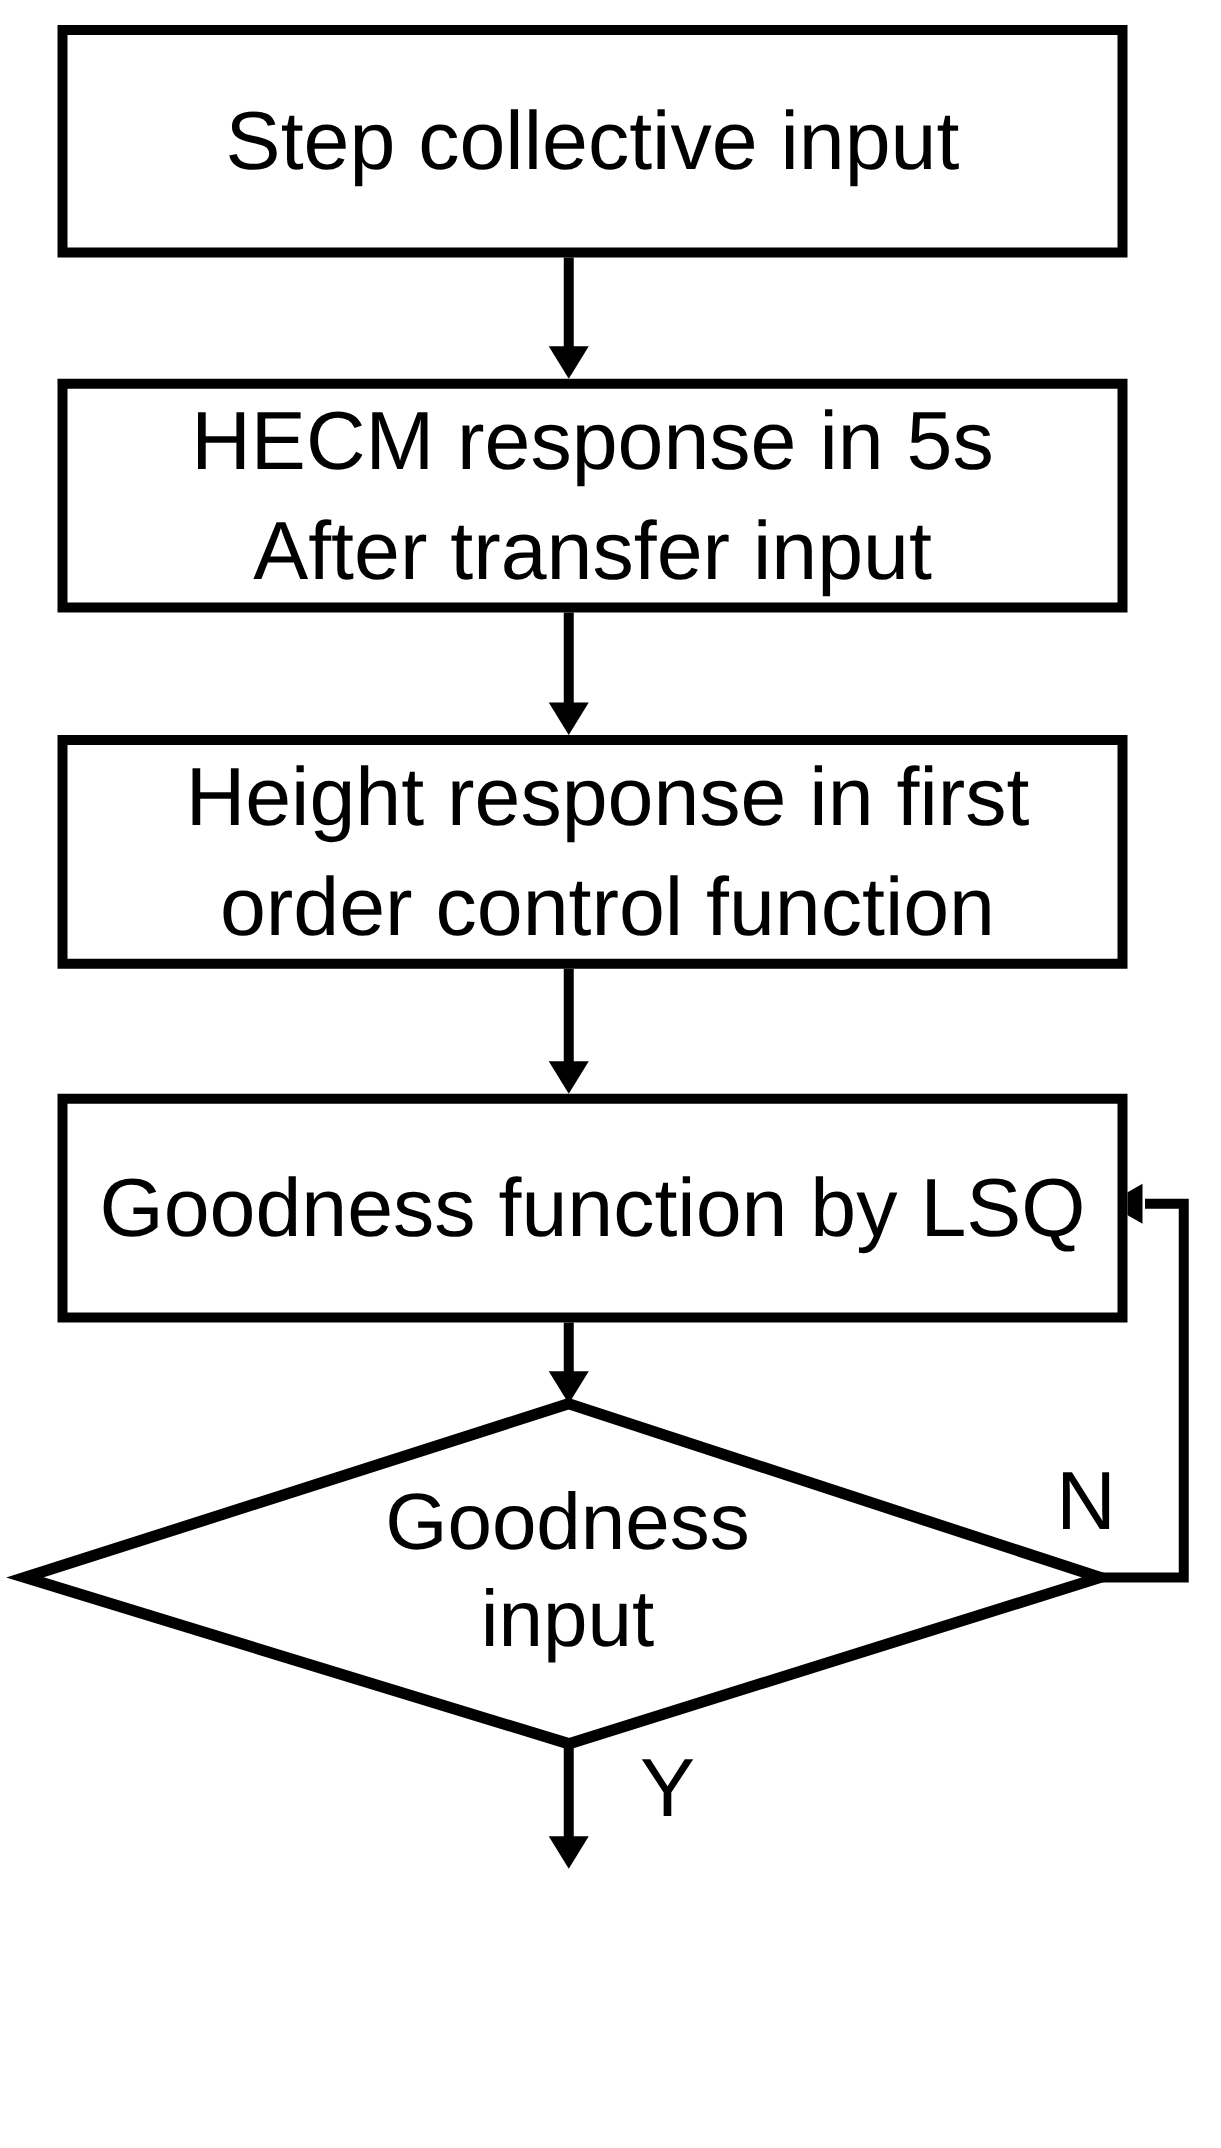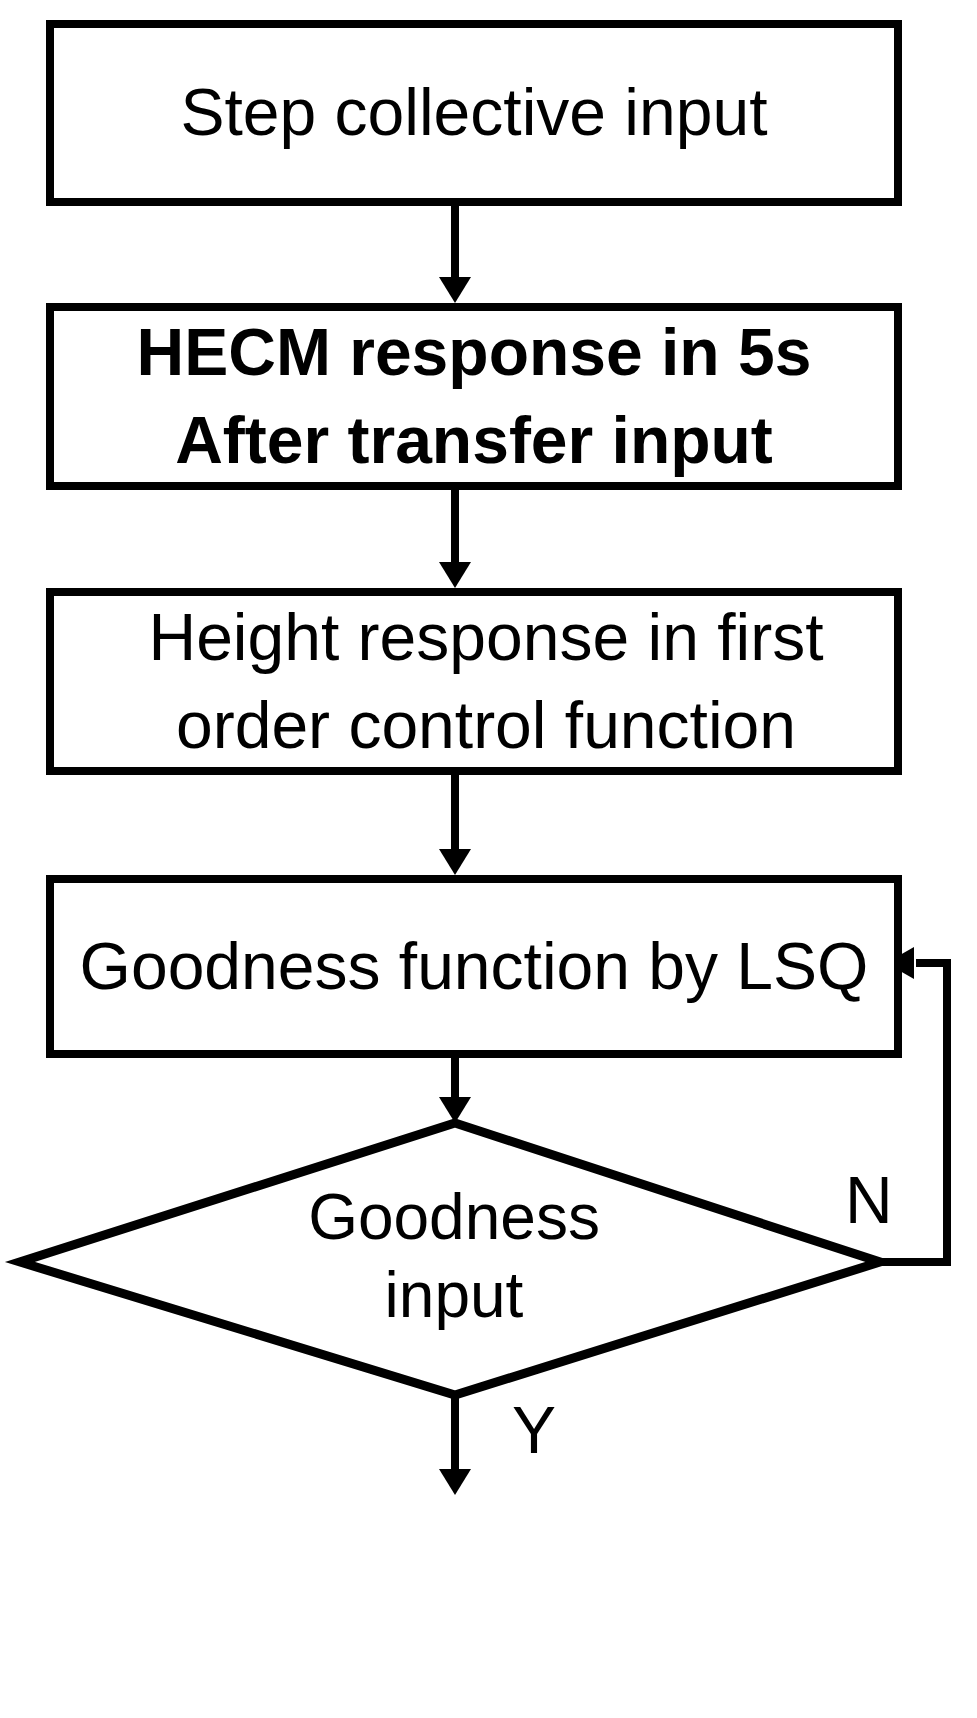--- a/index.html
+++ b/index.html
@@ -35,21 +35,21 @@
     align-items: center;
     justify-content: center;
     text-align: center;
     font-size: 66px;
     font-weight: 300;
     line-height: 1.32;
     white-space: nowrap;
     margin-left: 20px;
   }
   .b1 { top: 20px;   height: 186px; }
-  .b2 { top: 303px;  height: 187px; font-weight: bold; }
+  .b2 { top: 303px;  height: 187px; }
   .b3 { top: 588px;  height: 187px; padding-left: 24px; }
   .b4 { top: 875px;  height: 183px; }
   .b5 { top: 1495px; height: 185px; }
   .diamond-label {
     position: absolute;
     left: 26px;
     top: 1178px;
     width: 856px;
     text-align: center;
     font-size: 64px;

